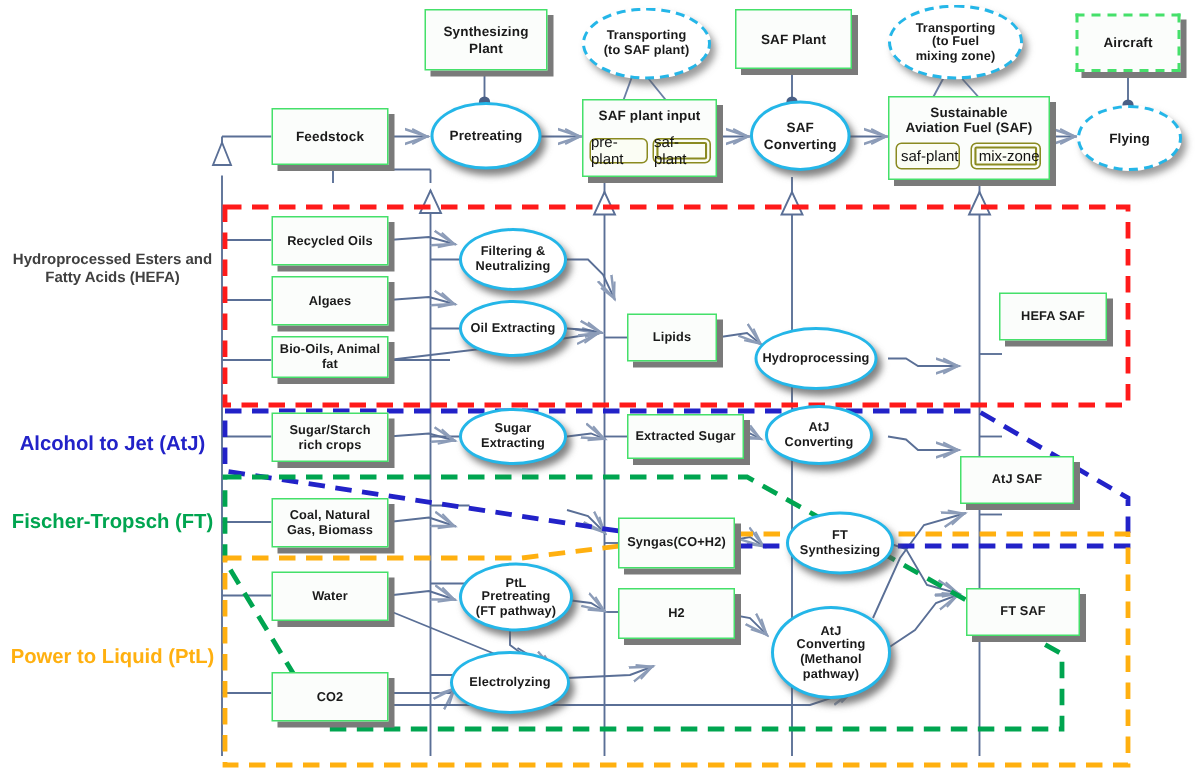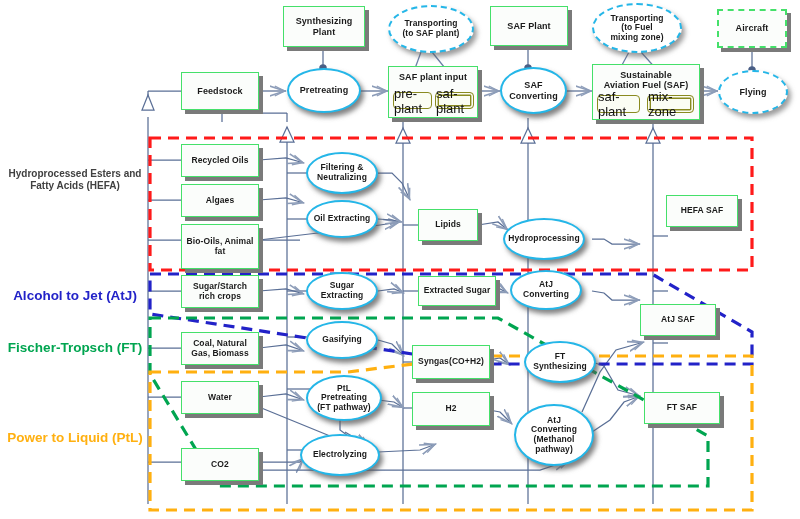--- a/index.html
+++ b/index.html
@@ -10,22 +10,22 @@
   
   .node{position:absolute;box-sizing:border-box;display:flex;align-items:center;justify-content:center;
         text-align:center;font-weight:bold;color:#1a1a1a;letter-spacing:.1px;z-index:5;}
   .obj{background:#fbfdfb;border:1.6px solid #45e06a;box-shadow:4px 4px 0 0 #7a7a7a;}
   .obj-dash{background:#fbfdfb;border:2px dashed #45e06a;box-shadow:4px 4px 0 0 #7a7a7a;}
   .act{background:#ffffff;border:2.2px solid #24b6e8;border-radius:50%;box-shadow:3px 4px 5px 0 rgba(90,90,90,.75);}
   .node span{display:block;line-height:1.12;}
 
   
   .cmp{position:absolute;box-sizing:border-box;background:#fbfdf4;border:1.8px solid #8a8a20;
-       border-radius:4px;display:flex;align-items:center;justify-content:flex-start;
-       font-size:13px;font-weight:normal;color:#111;z-index:7;}
+       border-radius:4px;display:flex;align-items:center;justify-content:flex-end;
+       font-size:10px;font-weight:normal;color:#111;z-index:7;}
 
   
   .region{position:absolute;z-index:2;}
   .region svg{display:block;overflow:visible;}
 
   .reglabel{position:absolute;text-align:center;font-weight:bold;line-height:1.22;z-index:6;}
 
   .ttl{font-size:9px;}
   .sm{font-size:8.5px;}
 </style>
@@ -249,21 +249,21 @@
               box-shadow:3px 4px 5px 0 rgba(90,90,90,.6);background:#fff;">
     <span>Flying</span>
   </div>
 
   <div class="node obj sm" style="left:181px;top:144px;width:78px;height:33px;">
     <span>Recycled Oils</span>
   </div>
   <div class="node obj sm" style="left:181px;top:184px;width:78px;height:33px;">
     <span>Algaes</span>
   </div>
-  <div class="node obj sm" style="left:181px;top:224px;width:78px;height:45px;">
+  <div class="node obj sm" style="left:181px;top:224px;width:78px;height:28px;">
     <div>
       <span>Bio-Oils, Animal</span>
       <span>fat</span>
     </div>
   </div>
   <div class="node act sm" style="left:306px;top:152px;width:72px;height:42px;">
     <div>
       <span>Filtering &amp;</span>
       <span>Neutralizing</span>
     </div>
@@ -304,23 +304,20 @@
   </div>
   <div class="node obj sm" style="left:640px;top:304px;width:76px;height:32px;">
     <span>AtJ SAF</span>
   </div>
 
   <div class="node obj sm" style="left:181px;top:332px;width:78px;height:33px;">
     <div>
       <span>Coal, Natural</span>
       <span>Gas, Biomass</span>
     </div>
-  </div>
-  <div class="node act sm" style="left:306px;top:321px;width:72px;height:38px;">
-    <span>Gasifying</span>
   </div>
   <div class="node obj sm" style="left:412px;top:345px;width:78px;height:34px;">
     <span>Syngas(CO+H2)</span>
   </div>
   <div class="node act sm" style="left:524px;top:341px;width:72px;height:42px;">
     <div>
       <span>FT</span>
       <span>Synthesizing</span>
     </div>
   </div>

